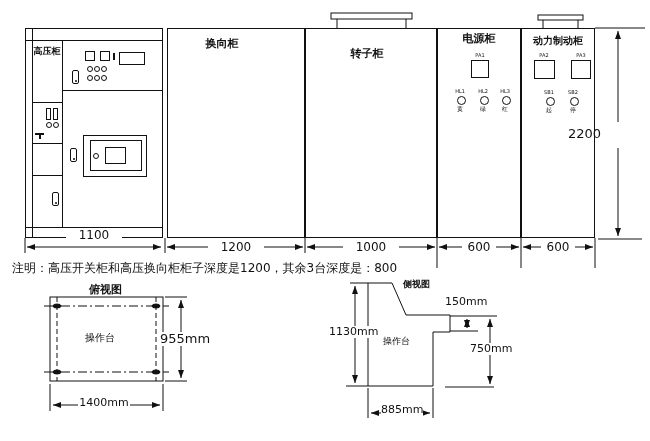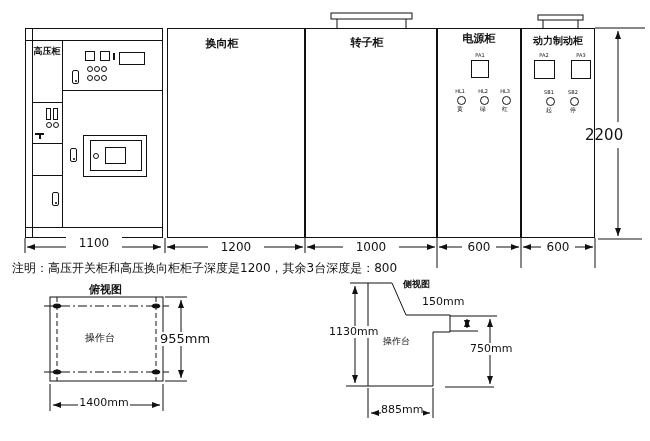--- a/index.html
+++ b/index.html
@@ -144,27 +144,27 @@
       <line x1="467" y1="319" x2="467" y2="328" marker-start="url(#mS)" marker-end="url(#mE)"></line>
       <line x1="490" y1="319" x2="490" y2="384" marker-start="url(#mS)" marker-end="url(#mE)"></line>
       <line x1="368" y1="388" x2="368" y2="418"></line>
       <line x1="433" y1="388" x2="433" y2="418"></line>
       <line x1="371" y1="413" x2="430" y2="413" marker-start="url(#mS)" marker-end="url(#mE)"></line>
     </g>
   </svg>
 
   <div class="lbl cabname toplayer" style="left:33px;top:47px;width:28px;font-size:9px;">高压柜</div>
   <div class="lbl cabname toplayer" style="left:167px;top:38px;width:110px;">换向柜</div>
-  <div class="lbl cabname toplayer" style="left:305px;top:37px;width:124px;">转子柜</div>
+  <div class="lbl cabname toplayer" style="left:305px;top:48px;width:124px;">转子柜</div>
   <div class="lbl cabname toplayer" style="left:437px;top:33px;width:84px;text-align:center;">电源柜</div>
   <div class="lbl cabname toplayer" style="left:521px;top:35px;width:74px;font-size:10px;">动力制动柜</div>
 
-  <div class="lbl toplayer" style="left:568px;top:127px;font-size:15px;margin-left:17px;">2200</div>
+  <div class="lbl toplayer" style="left:568px;top:127px;font-size:13px;">2200</div>
 
-  <div class="lbl dimnum toplayer" style="left:66px;top:237px;width:56px;">1100</div>
+  <div class="lbl dimnum toplayer" style="left:66px;top:229px;width:56px;">1100</div>
   <div class="lbl dimnum toplayer" style="left:208px;top:241px;width:56px;">1200</div>
   <div class="lbl dimnum toplayer" style="left:343px;top:241px;width:56px;">1000</div>
   <div class="lbl dimnum toplayer" style="left:462px;top:241px;width:34px;">600</div>
   <div class="lbl dimnum toplayer" style="left:541px;top:241px;width:34px;">600</div>
 
   <div class="lbl tiny toplayer" style="left:467px;top:53px;width:26px;">PA1</div>
   <div class="lbl tiny toplayer" style="left:450px;top:89px;width:20px;">HL1</div>
   <div class="lbl tiny toplayer" style="left:473px;top:89px;width:20px;">HL2</div>
   <div class="lbl tiny toplayer" style="left:495px;top:89px;width:20px;">HL3</div>
   <div class="lbl cjk-tiny toplayer" style="left:450px;top:106px;width:20px;">黄</div>
@@ -181,17 +181,17 @@
   <div class="lbl toplayer" style="left:12px;top:262px;font-size:12px;">注明：高压开关柜和高压换向柜柜子深度是1200，其余3台深度是：800</div>
 
   <div class="lbl toplayer" style="left:89px;top:284px;font-size:11px;font-weight:bold;">俯视图</div>
   <div class="lbl toplayer" style="left:85px;top:332px;font-size:10px;">操作台</div>
   <div class="lbl dimnum toplayer" style="left:158px;top:332px;width:54px;font-size:13px;">955mm</div>
   <div class="lbl dimnum toplayer" style="left:78px;top:397px;width:52px;font-size:11px;">1400mm</div>
 
   <div class="lbl toplayer" style="left:403px;top:280px;font-size:9px;font-weight:bold;">侧视图</div>
   <div class="lbl toplayer" style="left:383px;top:337px;font-size:9px;">操作台</div>
   <div class="lbl dimnum toplayer" style="left:329px;top:326px;width:44px;font-size:11px;">1130mm</div>
-  <div class="lbl dimnum toplayer" style="left:422px;top:296px;width:40px;font-size:11px;background:transparent;">150mm</div>
+  <div class="lbl dimnum toplayer" style="left:445px;top:296px;width:40px;font-size:11px;background:transparent;">150mm</div>
   <div class="lbl dimnum toplayer" style="left:470px;top:343px;width:40px;font-size:11px;">750mm</div>
   <div class="lbl dimnum toplayer" style="left:381px;top:404px;width:42px;font-size:11px;">885mm</div>
 
 </div>
 
 </body></html>

